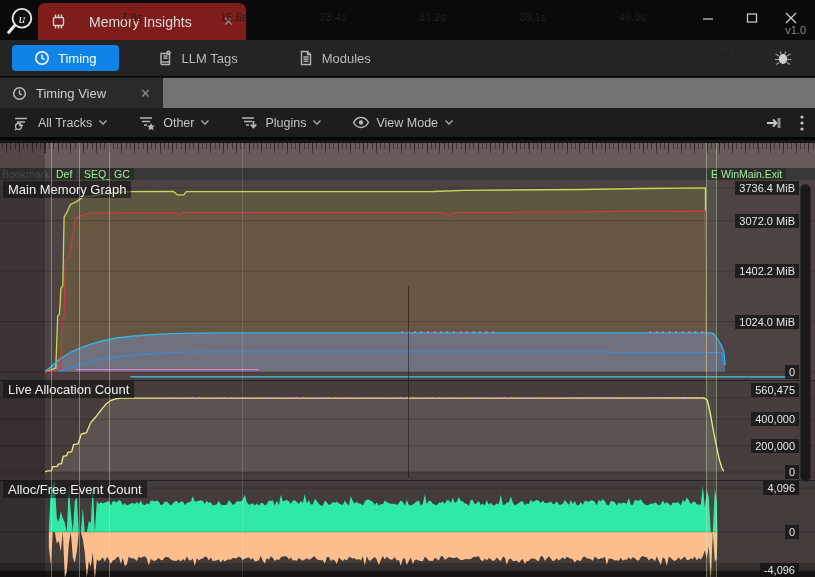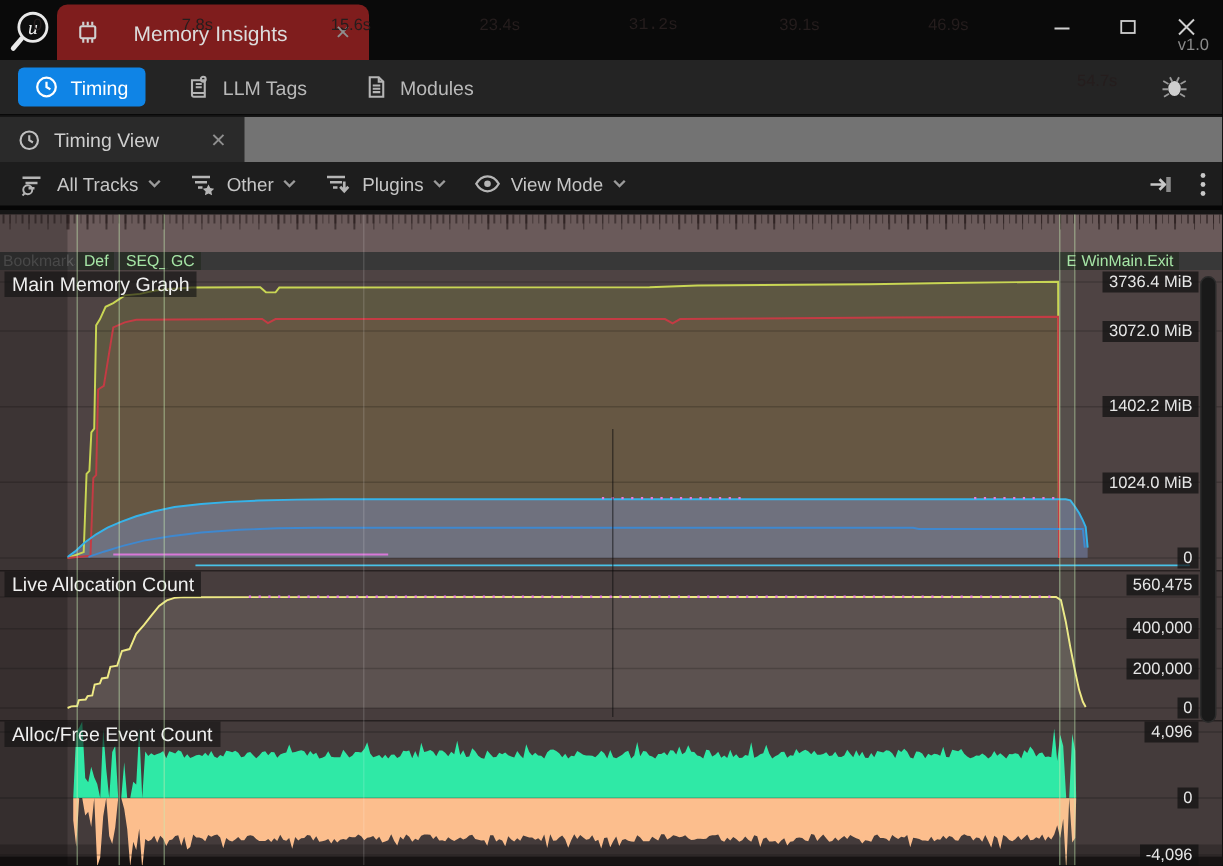--- a/index.html
+++ b/index.html
@@ -10,31 +10,31 @@
   .logo{position:absolute;left:6px;top:6px;width:30px;height:30px;}
   .doc-tab{position:absolute;left:38px;top:3px;width:208px;height:37px;background:#7f1d1d;
            border-radius:7px 7px 0 0;display:flex;align-items:center;padding:0 12px;gap:22px;box-sizing:border-box;}
   .doc-tab .label{color:#dcdcdc;font-size:14px;flex:1;white-space:nowrap;}
   .tab-close{color:#8f8f8f;font-size:13px;line-height:13px;}
   .win-btn{position:absolute;top:6px;height:24px;display:flex;align-items:center;justify-content:center;color:#cfcfcf;}
   .version{position:absolute;right:9px;top:24px;color:#8a8a8a;font-size:11px;}
   
   .main-toolbar{position:absolute;top:40px;left:0;width:815px;height:37px;background:#242424;
                 border-bottom:1px solid #090909;display:flex;align-items:center;padding-left:12px;gap:16px;box-sizing:border-box;}
-  .tb-btn{display:flex;align-items:center;gap:8px;color:#b9b9b9;font-size:13px;padding:5px 11px;border-radius:4px;}
+  .tb-btn{display:flex;align-items:center;gap:8px;color:#b9b9b9;font-size:13px;padding:5px 22px;border-radius:4px;}
   .tb-btn.active{background:#0f84e6;color:#fff;}
   .bug-wrap{position:absolute;right:22px;top:9px;}
   
   .view-tabs{position:absolute;top:78px;left:0;width:815px;height:30px;background:#737373;}
   .vtab{position:absolute;left:0;top:0;width:163px;height:30px;background:#2a2a2a;display:flex;
         align-items:center;gap:9px;padding:0 12px;color:#cfcfcf;font-size:13px;box-sizing:border-box;}
   .vtab .label{flex:1;}
   
   .filter-bar{position:absolute;top:108px;left:0;width:815px;height:32px;background:#1d1d1d;
-              border-bottom:3px solid #060606;display:flex;align-items:center;padding-left:8px;gap:8px;box-sizing:border-box;}
+              border-bottom:3px solid #060606;display:flex;align-items:center;padding-left:8px;gap:20px;box-sizing:border-box;}
   .fb-item{display:flex;align-items:center;gap:6px;color:#c6c6c6;font-size:12.5px;padding:3px 5px;}
   .fb-right{position:absolute;right:10px;top:0;height:29px;display:flex;gap:16px;align-items:center;}
   
   .ruler{position:absolute;top:143px;left:0;width:815px;height:25px;background:#6a5a5a;}
   .ruler .minor{position:absolute;top:0;left:0;width:815px;height:6px;
     background:repeating-linear-gradient(90deg,rgba(35,24,24,.55) 0 1px,transparent 1px 4.241px);
     background-position-x:45px;}
   .ruler .major{position:absolute;top:0;left:0;width:815px;height:10px;
     background:repeating-linear-gradient(90deg,rgba(35,24,24,.6) 0 1px,transparent 1px 12.724px);
     background-position-x:45px;}
@@ -295,21 +295,21 @@
     <div class="axis-chip" style="top: 412.2px;">400,000</div>
     <div class="axis-chip" style="top: 438.6px;">200,000</div>
     <div class="axis-chip" style="top: 465px;">0</div>
     <div class="axis-chip" style="top: 481.001px;">4,096</div>
     <div class="axis-chip" style="top: 525px;">0</div>
     <div class="axis-chip" style="top: 563px;">-4,096</div>
     <div class="ruler-label" style="left: 22px;">0</div>
     <div class="ruler-label" style="left: 121.247px;">7.8s</div>
     <div class="ruler-label" style="left: 220.494px;">15.6s</div>
     <div class="ruler-label" style="left: 319.742px;">23.4s</div>
-    <div class="ruler-label" style="left: 418.989px; font-family: Liberation Mono, monospace;">31.2s</div>
+    <div class="ruler-label" style="left: 418.989px;">31.2s</div>
     <div class="ruler-label" style="left: 519.508px;">39.1s</div>
     <div class="ruler-label" style="left: 618.756px;">46.9s</div>
     <div class="ruler-label" style="left: 718.003px; margin-top: 37px;">54.7s</div>
     <div class="vline" style="left: 51px;"></div>
     <div class="bm-chip" style="left: 52px; top: 168px;">Def</div>
     <div class="vline" style="left: 79px;"></div>
     <div class="bm-chip" style="left: 80px; top: 168px;">SEQ_</div>
     <div class="vline" style="left: 109px;"></div>
     <div class="bm-chip" style="left: 110px; top: 168px;">GC</div>
     <div class="vline" style="left: 706px;"></div>

